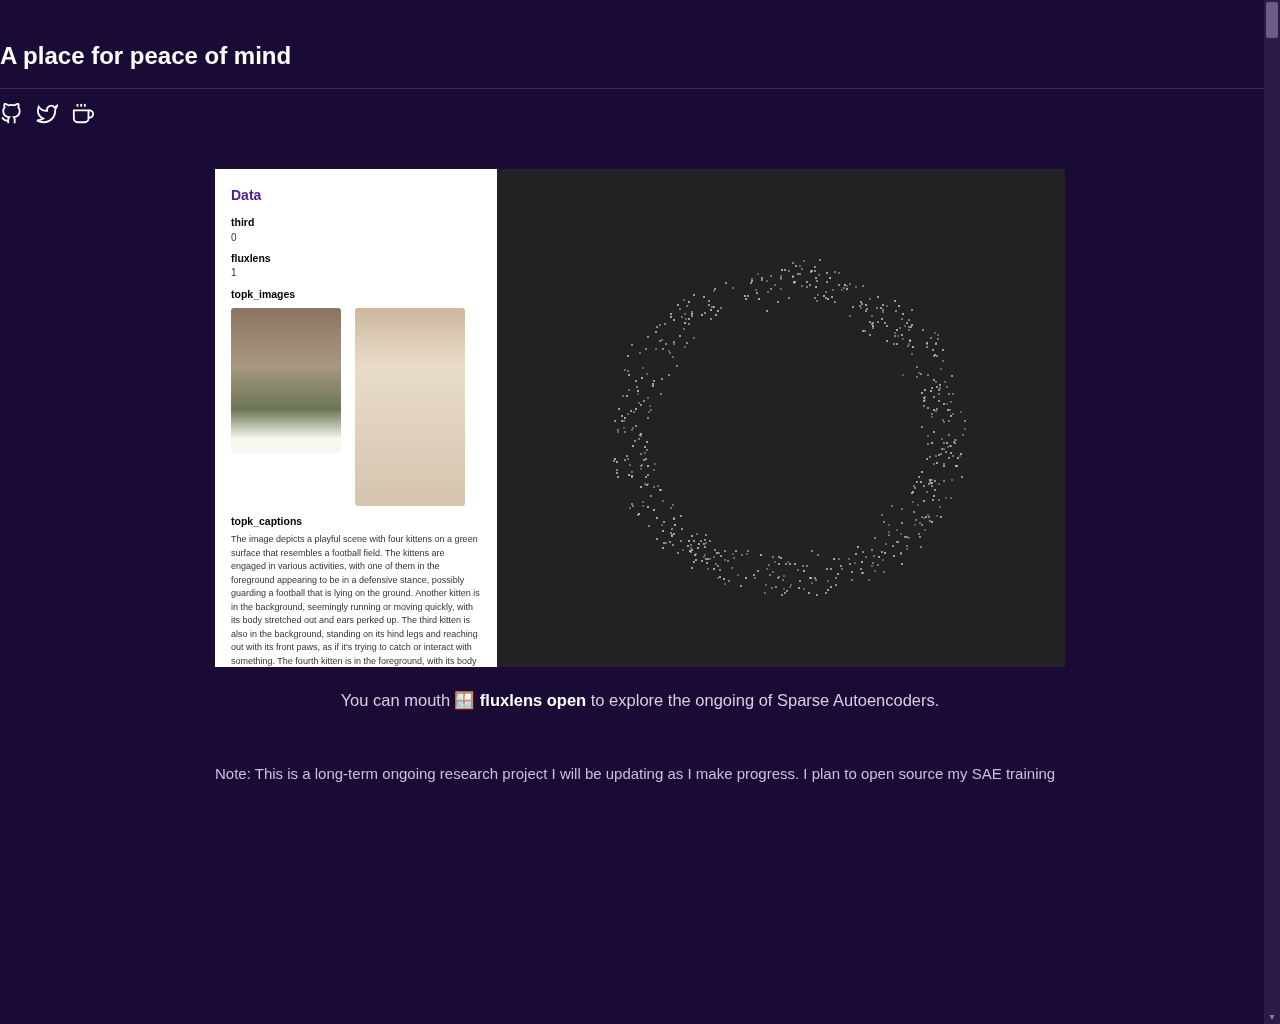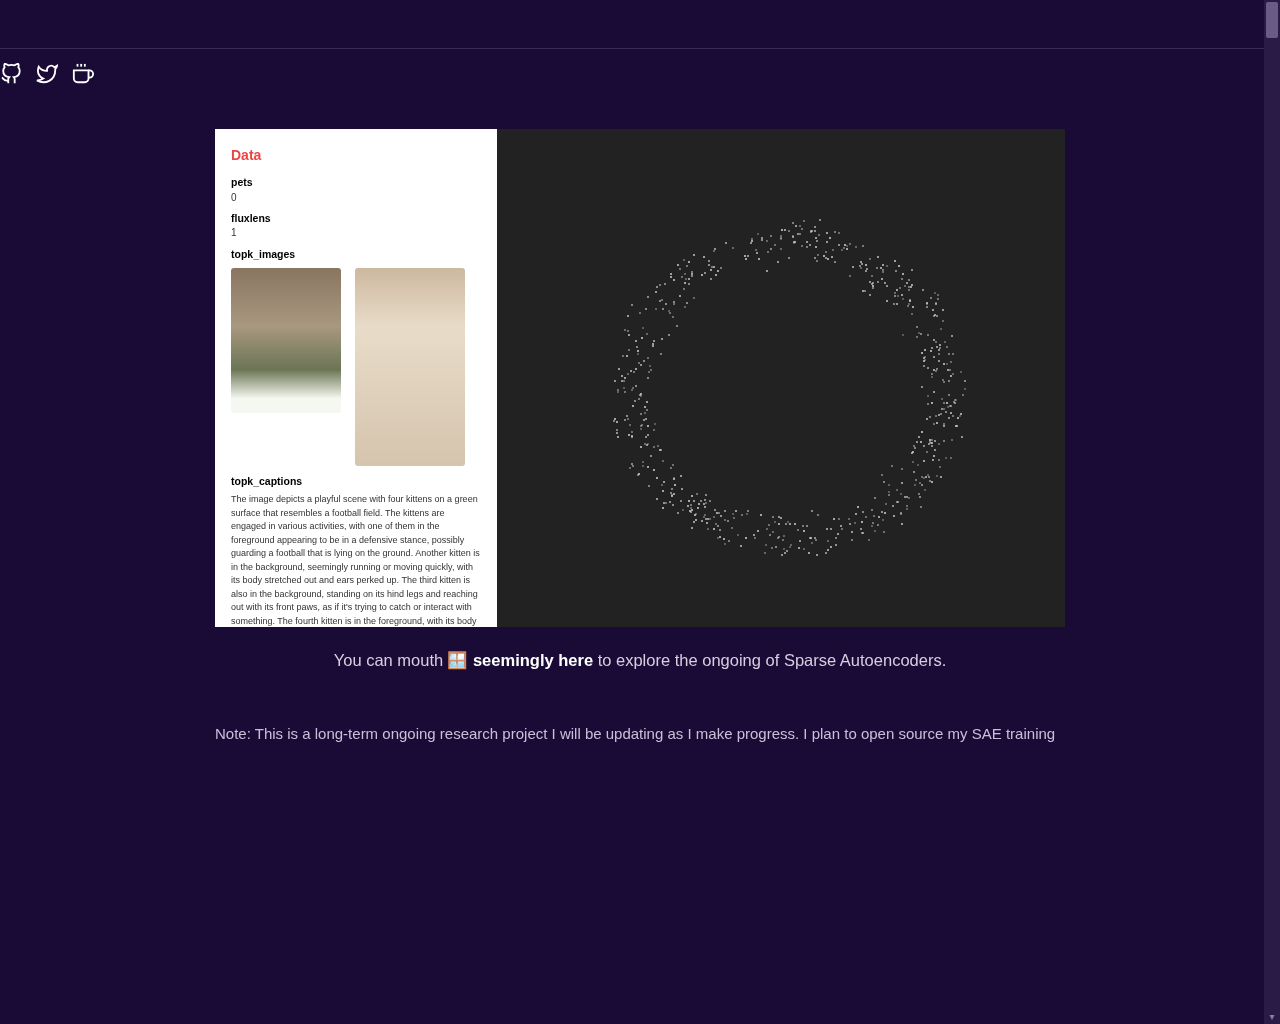--- a/index.html
+++ b/index.html
@@ -83,21 +83,21 @@
       padding: 16px;
       font-size: 10.5px;
       line-height: 1.45;
       color: #222;
       overflow: hidden;
     }
     .fig-left .data-heading {
       font-size: 14px;
       font-weight: 700;
       margin-bottom: 10px;
-      color: #ef4444;
+      color: #4c1d95;
     }
     .fig-left .field-label {
       font-weight: 700;
       color: #000;
       font-size: 10.5px;
       margin-top: 6px;
     }
     .fig-left .field-value {
       font-size: 10px;
       color: #333;
@@ -182,20 +182,21 @@
   </style>
 </head>
 <body>
 
 <div class="scrollbar-track">
   <div class="scrollbar-thumb"></div>
   <div class="scrollbar-arrow">▾</div>
 </div>
 
 <div class="header">
+  <div class="site-subtitle">A place for peace of mind</div>
 
   <div class="nav-bar">
     <div class="social-icons">
       <span class="social-icon">
         <svg viewBox="0 0 24 24" fill="none" stroke="currentColor" stroke-width="2">
             <path d="M9 19c-5 1.5-5-2.5-7-3m14 6v-3.87a3.37 3.37 0 0 0-.94-2.61c3.14-.35 6.44-1.54 6.44-7A5.44 5.44 0 0 0 20 4.77 5.07 5.07 0 0 0 19.91 1S18.73.65 16 2.48a13.38 13.38 0 0 0-7 0C6.27.65 5.09 1 5.09 1A5.07 5.07 0 0 0 5 4.77a5.44 5.44 0 0 0-1.5 3.78c0 5.42 3.3 6.61 6.44 7A3.37 3.37 0 0 0 9 18.13V22"></path>
           </svg>
       </span>
       <span class="social-icon">
         <svg viewBox="0 0 24 24" fill="none" stroke="currentColor" stroke-width="2">
@@ -213,21 +214,21 @@
       </span>
     </div>
   </div>
 </div>
 
 <div class="article">
 
   <div class="figure">
     <div class="fig-left">
       <div class="data-heading">Data</div>
-      <div class="field-label">pets</div>
+      <div class="field-label">third</div>
       <div class="field-value">0</div>
       <div class="field-label">fluxlens</div>
       <div class="field-value">1</div>
       <div class="field-label">topk_images</div>
       <div class="fig-thumbs">
         <div class="fig-thumb cat1"></div>
         <div class="fig-thumb cat2"></div>
       </div>
       <div class="field-label">topk_captions</div>
       <div class="fig-caption-text">The image depicts a playful scene with four kittens on a green surface that resembles a football field. The kittens are engaged in various activities, with one of them in the foreground appearing to be in a defensive stance, possibly guarding a football that is lying on the ground. Another kitten is in the background, seemingly running or moving quickly, with its body stretched out and ears perked up. The third kitten is also in the background, standing on its hind legs and reaching out with its front paws, as if it's trying to catch or interact with something. The fourth kitten is in the foreground, with its body stretched out and its mouth open, as if it's in the middle of a playful action. The kittens are wearing collars with tags, indicating they are likely pets. The tags are visible on the collars of the kittens in the foreground. The background features a blurred image of what appears to be a sports arena, with a scoreboard and a crowd.</div>
@@ -873,17 +874,17 @@
         <div class="scatter-point" style="left: 130.126px; top: 200.541px; opacity: 0.58;"></div>
         <div class="scatter-point" style="left: 142.606px; top: 296.315px; opacity: 0.56;"></div>
         <div class="scatter-point" style="left: 297.903px; top: 95.7509px; opacity: 0.88;"></div>
         <div class="scatter-point" style="left: 286.381px; top: 405.764px; opacity: 0.49;"></div>
         <div class="scatter-point" style="left: 182.527px; top: 346.085px; opacity: 0.86;"></div>
         <div class="scatter-point" style="left: 370.778px; top: 410.201px; opacity: 0.5;"></div>
       </div>
   </div>
 
   <div class="caption">
-    <span>You can mouth </span><span>🪟</span> <span class="link">seemingly here</span><span> to explore the ongoing of Sparse Autoencoders.</span>
+    <span>You can mouth </span><span>🪟</span> <span class="link">fluxlens open</span><span> to explore the ongoing of Sparse Autoencoders.</span>
   </div>
 
   <div class="note">Note: This is a long-term ongoing research project I will be updating as I make progress. I plan to open source my SAE training</div>
 </div>
 
 </body></html>

